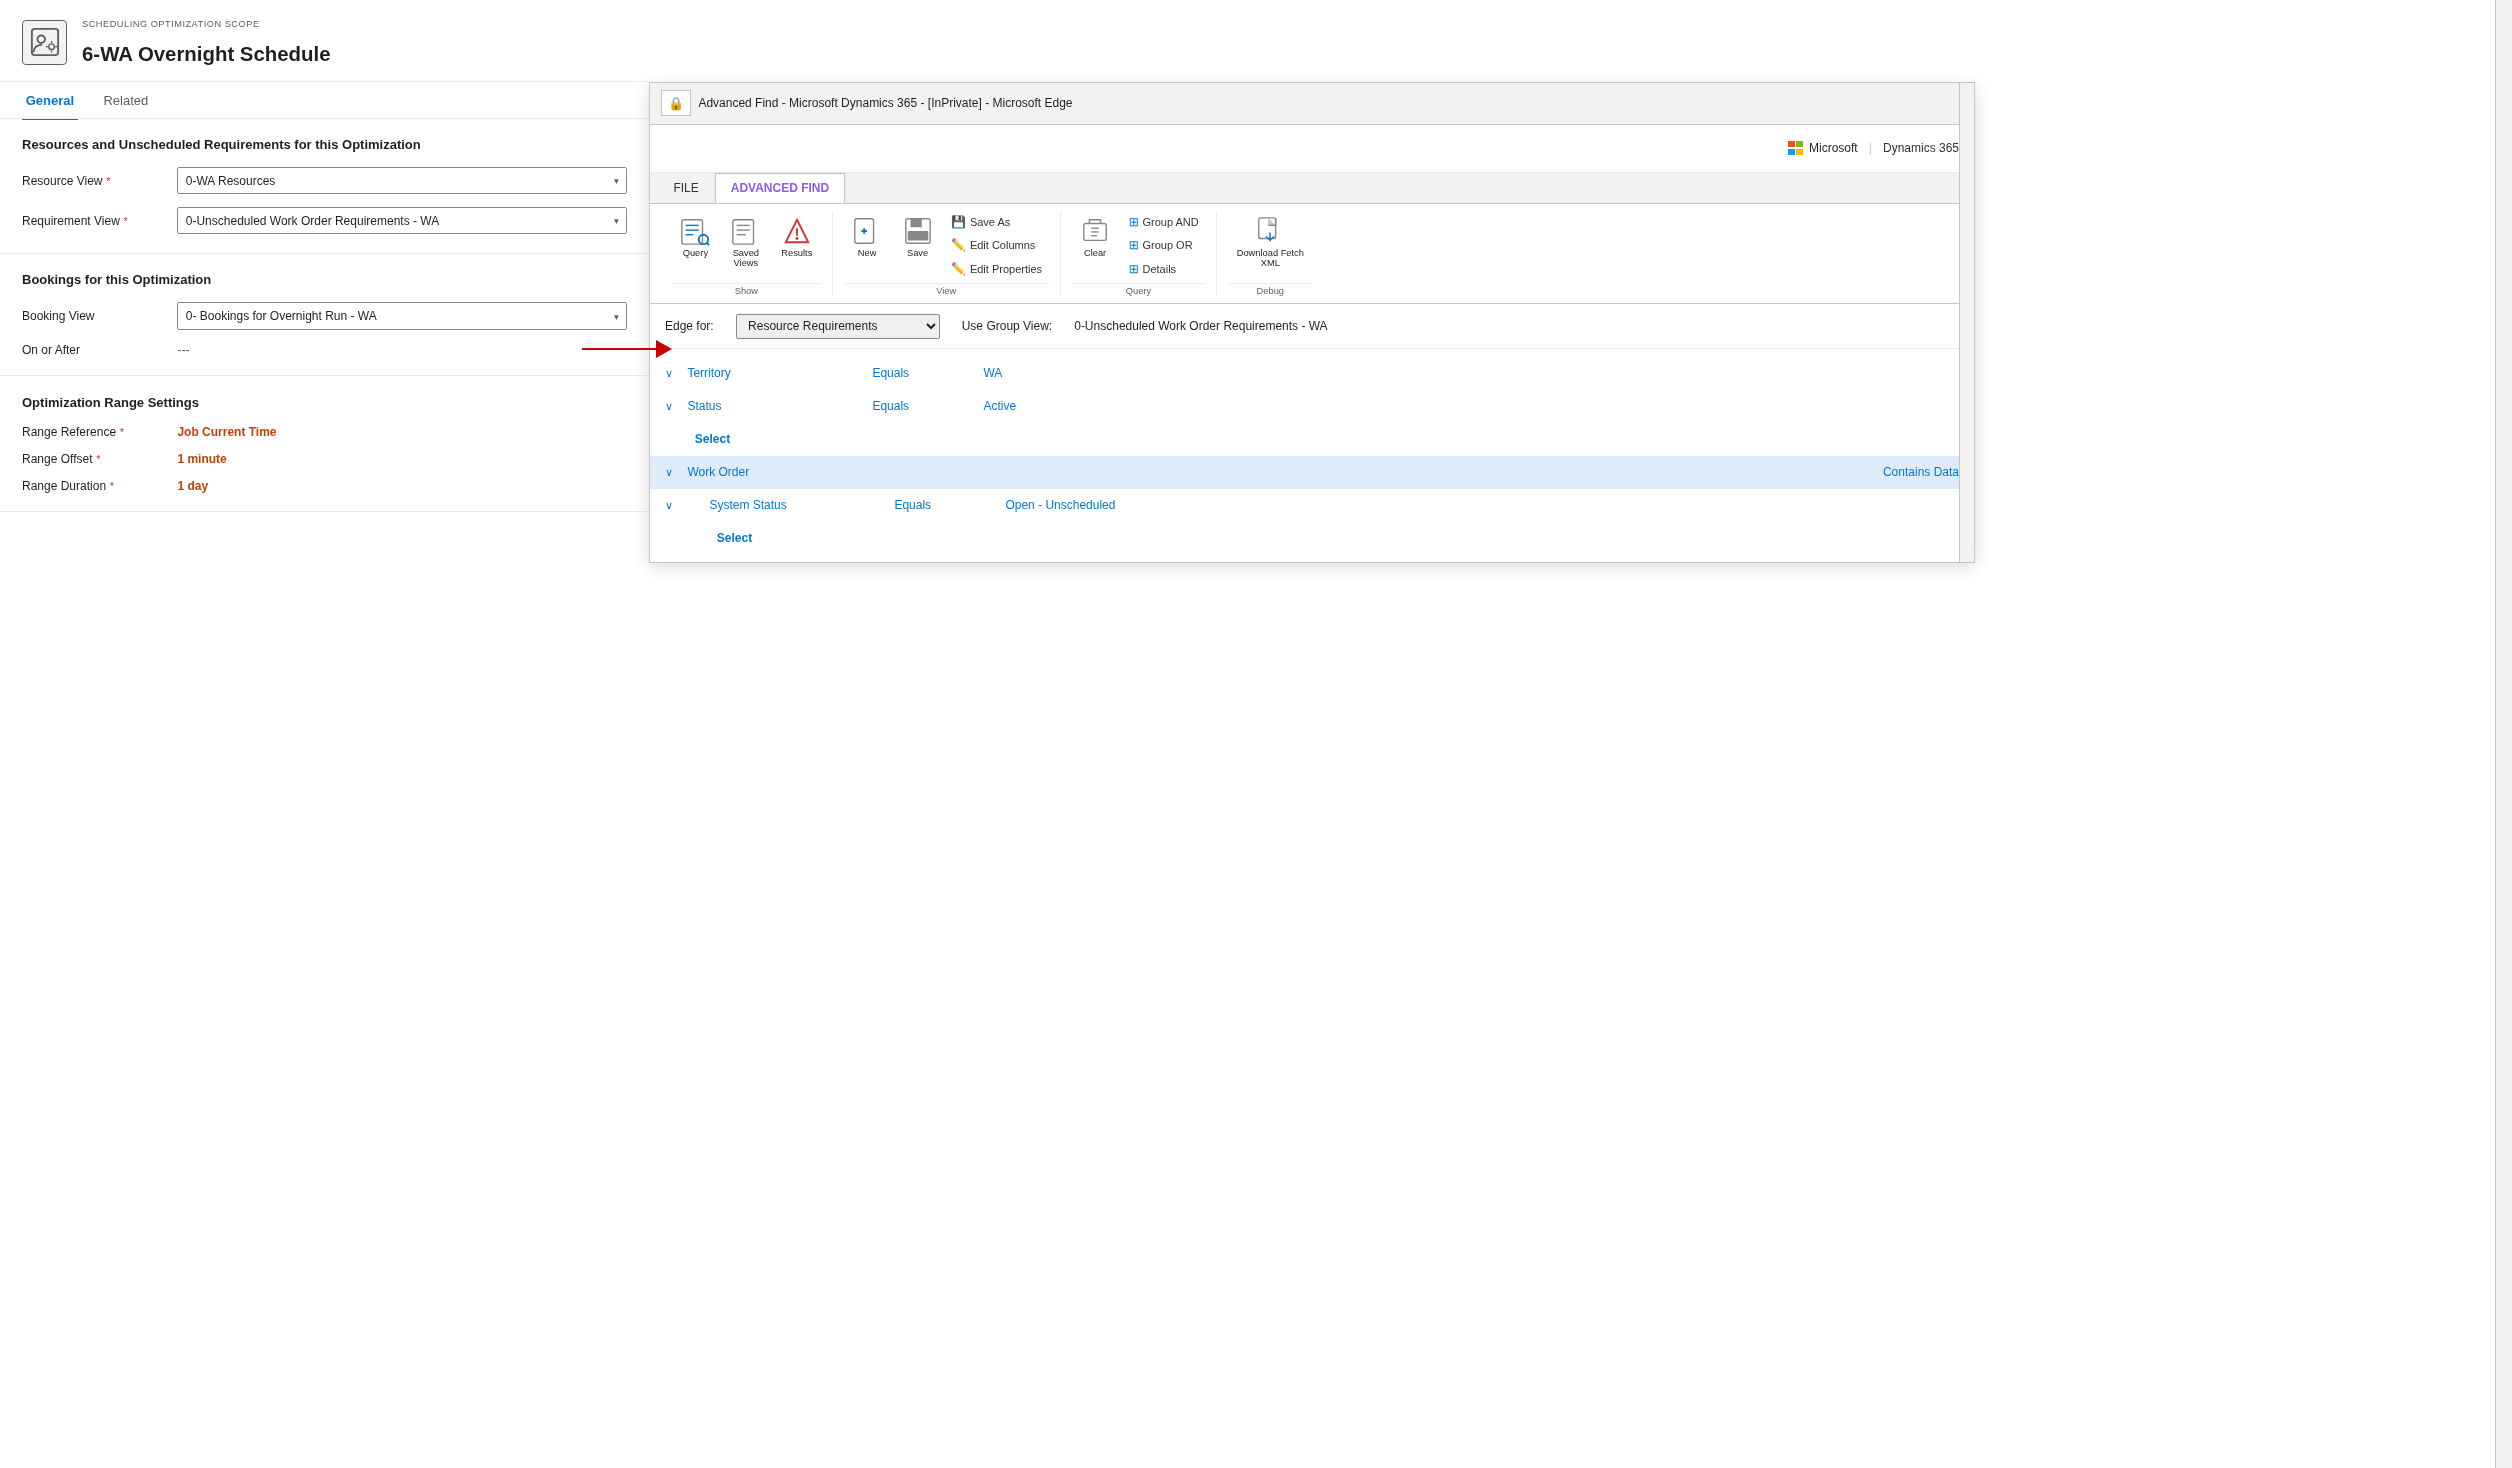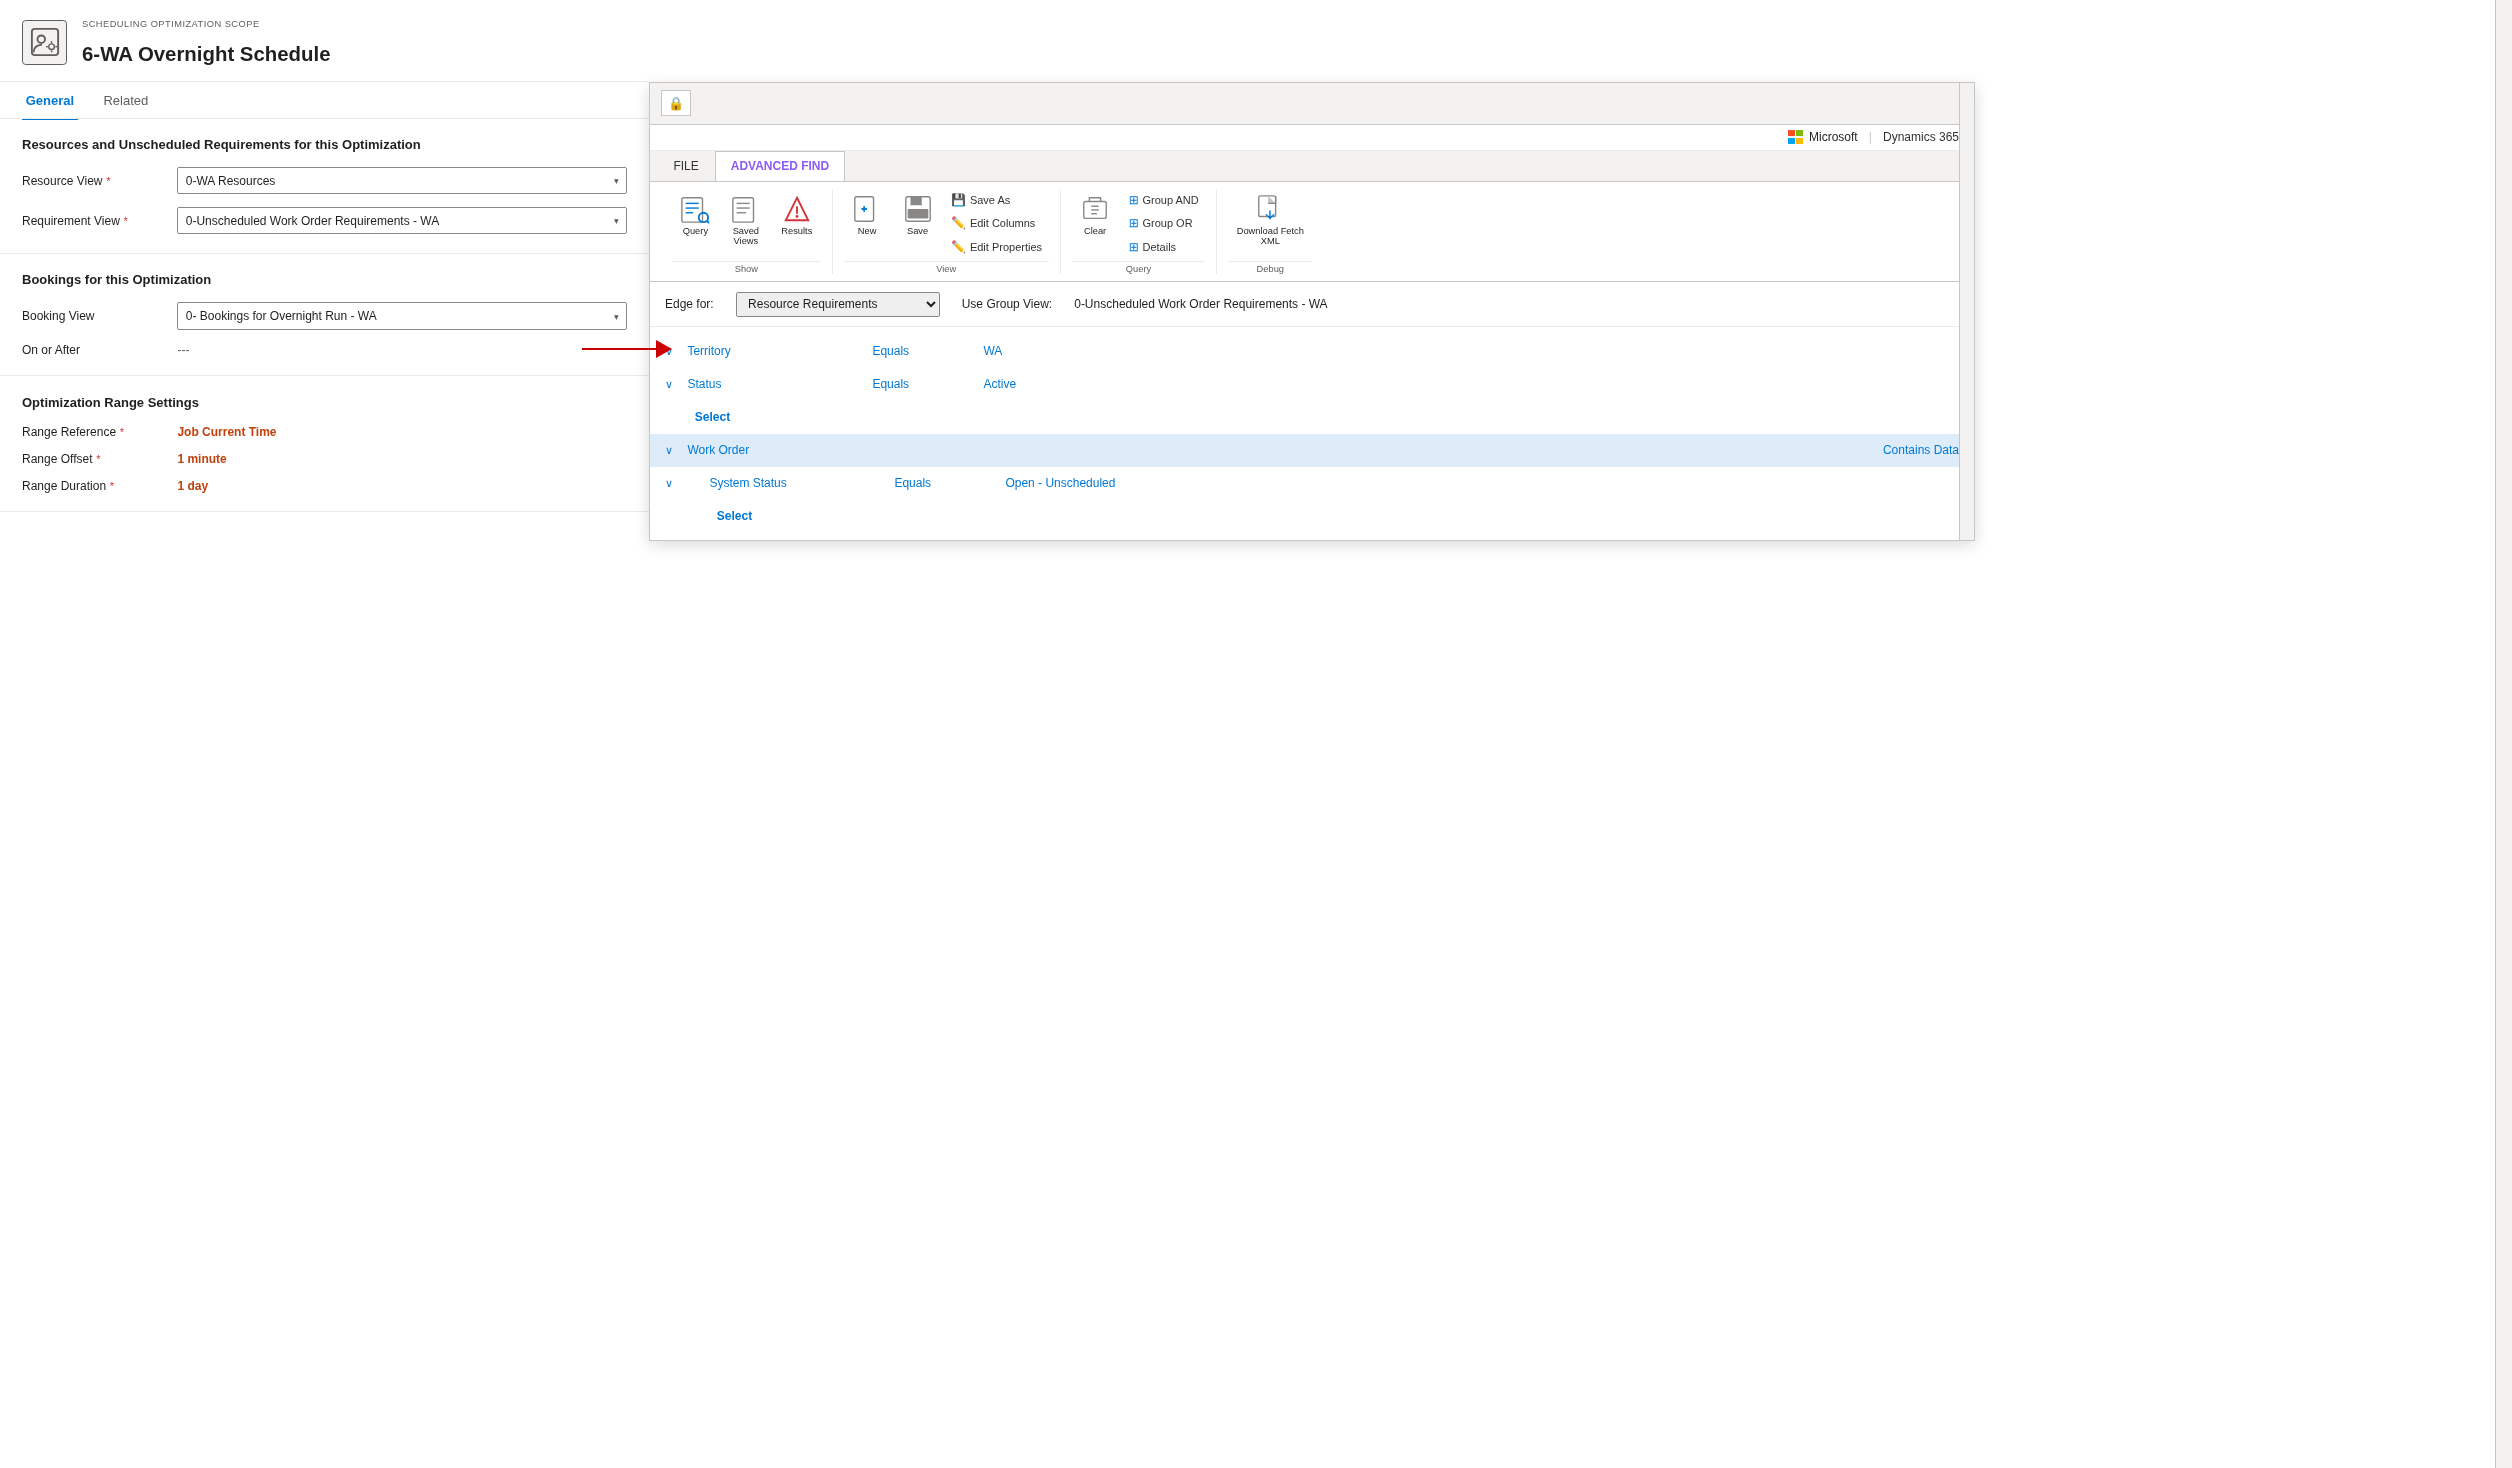--- a/index.html
+++ b/index.html
@@ -39,21 +39,21 @@
 
     
     .right-panel { position: absolute; left: 649px; top: 82px; width: 1326px; background: #fff; border: 0.9px solid #c8c6c4; box-shadow: 0 3.7px 15px rgba(0,0,0,0.15); }
 
     
     .dialog-titlebar { background: #f3f2f1; border-bottom: 0.9px solid #c8c6c4; padding: 7.4px 11px; display: flex; align-items: center; justify-content: space-between; }
     .dialog-title { font-size: 12px; color: #201f1e; }
     .dialog-lock { width: 30px; height: 26px; border: 0.9px solid #c8c6c4; background: #fff; display: flex; align-items: center; justify-content: center; font-size: 13px; cursor: pointer; }
 
     
-    .ms-brand-bar { background: #fff; border-bottom: 0.9px solid #edebe9; padding: 5px 15px; display: flex; align-items: center; gap: 7.4px; justify-content: flex-end; }
+    .ms-brand-bar { background: #fff; border-bottom: 0.9px solid #edebe9; padding: 16px 15px; display: flex; align-items: center; gap: 7.4px; justify-content: flex-end; }
     .ms-logo { display: flex; align-items: center; gap: 5.6px; font-size: 12px; color: #201f1e; }
     .ms-squares { display: grid; grid-template-columns: 1fr 1fr; gap: 0.9px; width: 15px; height: 15px; }
     .ms-sq { width: 6.5px; height: 6.5px; }
     .ms-sq-r { background: #f25022; }
     .ms-sq-g { background: #7fba00; }
     .ms-sq-b { background: #00a4ef; }
     .ms-sq-y { background: #ffb900; }
     .ms-separator { color: #c8c6c4; margin: 0 3.7px; }
 
     
@@ -222,20 +222,23 @@
 
   <div style="position:absolute; top:340px; left:582px; display:flex; align-items:center; z-index:100;">
     <div style="width:74px; height:2.8px; background:#cc0000;"></div>
     <div style="width:0; height:0; border-top:9.3px solid transparent; border-bottom:9.3px solid transparent; border-left:16.7px solid #cc0000;"></div>
   </div>
 
   <div class="right-panel">
 
     <div class="dialog-titlebar">
       <div class="dialog-lock">🔒</div>
+      <div style="flex:1; padding-left:7.4px;">
+        <span class="dialog-title">Advanced Find - Microsoft Dynamics 365 - [InPrivate] - Microsoft Edge</span>
+      </div>
     </div>
 
     <div class="ms-brand-bar">
       <div class="ms-logo">
         <div class="ms-squares">
           <div class="ms-sq ms-sq-r"></div>
           <div class="ms-sq ms-sq-g"></div>
           <div class="ms-sq ms-sq-b"></div>
           <div class="ms-sq ms-sq-y"></div>
         </div>

